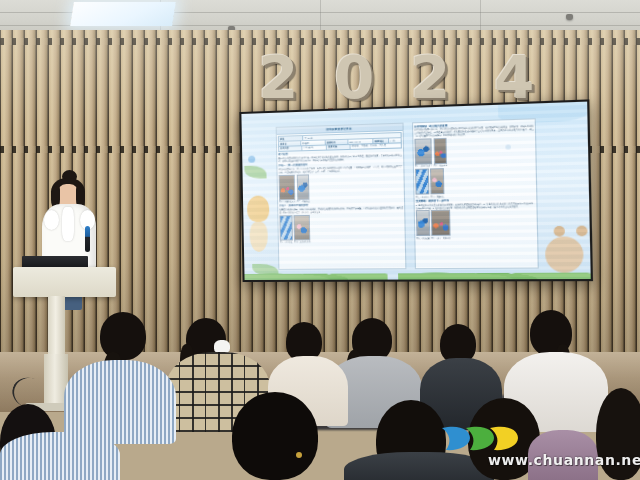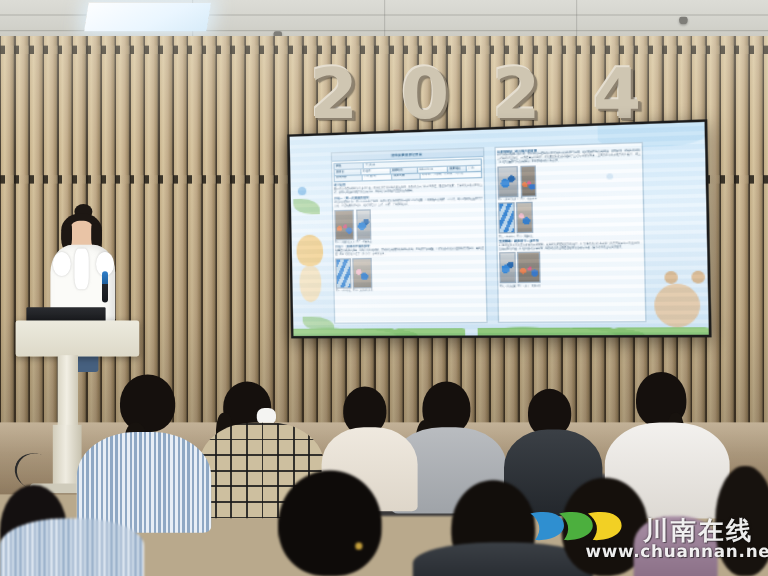--- a/index.html
+++ b/index.html
@@ -413,17 +413,16 @@
       <div class="head" style="left:596px;top:388px;width:50px;height:92px;background:#17120e"></div>
     </div>
   </div>
 
   <div class="wm">
     <svg class="wm-logo" viewBox="0 0 96 30">
       <path d="M2 6 C20 2 30 8 30 16 C30 24 18 29 6 28 C12 20 10 12 2 6 Z" fill="#2f8fd0"></path>
       <path d="M26 6 C44 2 54 8 54 16 C54 24 42 29 30 28 C36 20 34 12 26 6 Z" fill="#4caf3e"></path>
       <path d="M50 6 C68 2 78 8 78 16 C78 24 66 29 54 28 C60 20 58 12 50 6 Z" fill="#f2d024"></path>
     </svg>
-    <div class="wm-cn">川南在线</div>
     <div class="wm-url">www.chuannan.net</div>
   </div>
 
 </div>
 
 </body></html>

